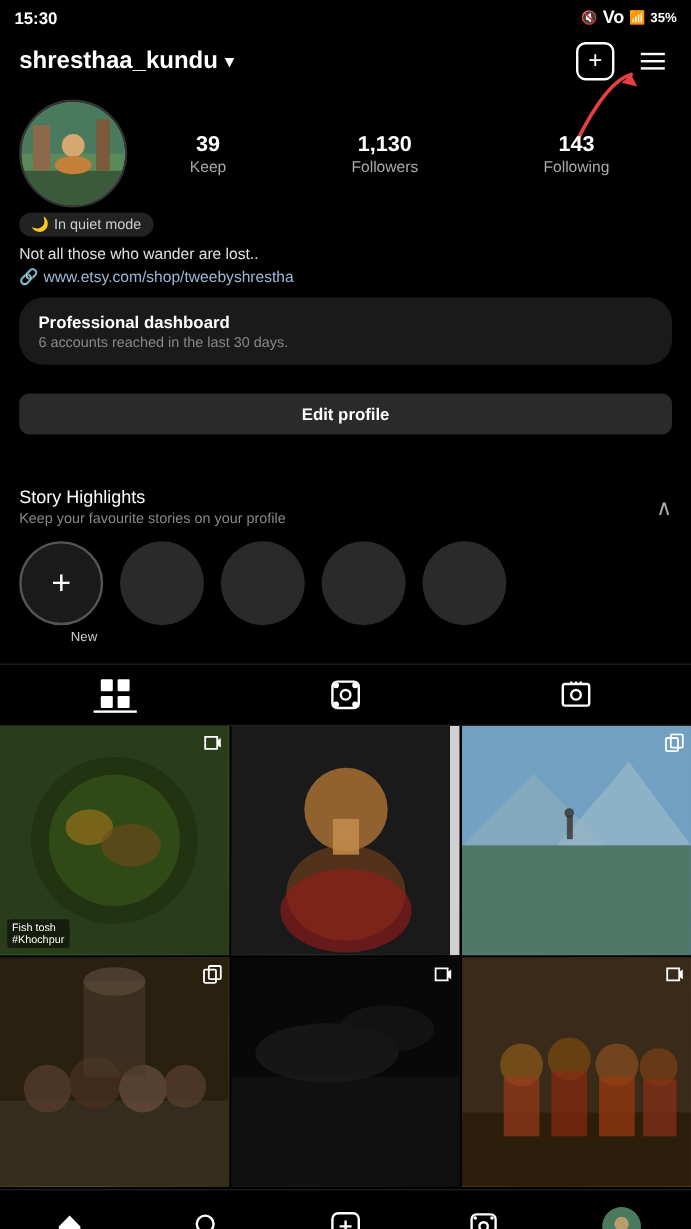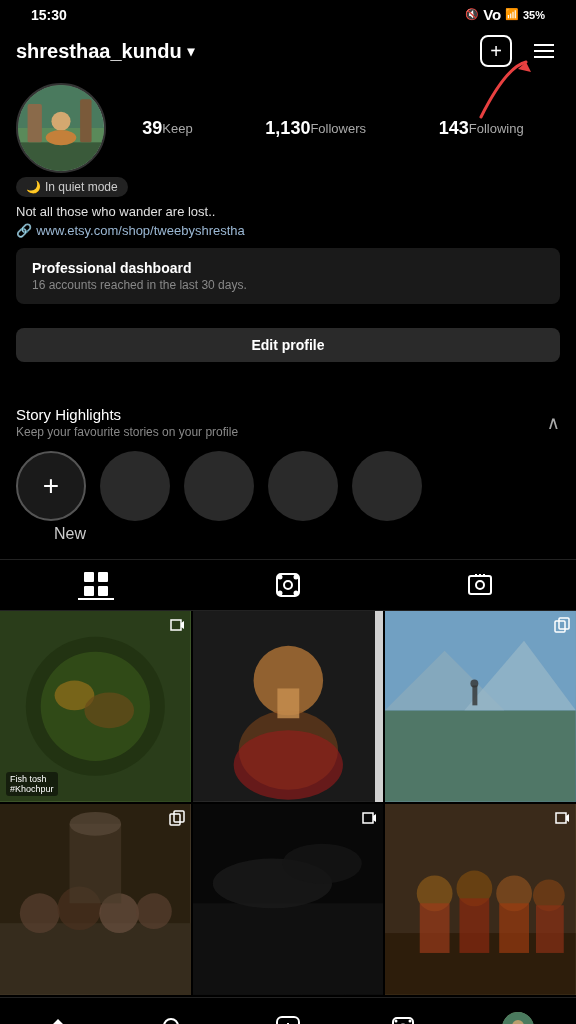--- a/index.html
+++ b/index.html
@@ -11,21 +11,21 @@
       width: 576px;
       min-height: 1024px;
       overflow-x: hidden;
     }
 
     
     .status-bar {
       display: flex;
       justify-content: space-between;
       align-items: center;
-      padding: 6px 31px 4px;
+      padding: 6px 12px 4px;
       font-size: 13px;
       font-weight: 600;
     }
     .status-time { font-size: 14px; font-weight: 700; }
     .status-icons { display: flex; align-items: center; gap: 4px; font-size: 11px; }
 
     
     .top-nav {
       display: flex;
       align-items: center;
@@ -71,21 +71,21 @@
       border-radius: 50%;
       display: flex; align-items: center; justify-content: center;
       font-size: 36px;
     }
     .stats-row {
       display: flex;
       flex: 1;
       justify-content: space-around;
       text-align: center;
     }
-    .stat-item { display: flex; flex-direction: row; align-items: center; }
+    .stat-item { display: flex; flex-direction: column; align-items: center; }
     .stat-number { font-size: 18px; font-weight: 700; }
     .stat-label { font-size: 13px; color: #aaa; }
 
     
     .arrow-annotation {
       position: relative;
     }
 
     
     .profile-name {
@@ -115,21 +115,21 @@
       align-items: center;
       gap: 4px;
       font-size: 13px;
       color: #9bb8d4;
       margin-top: 2px;
     }
 
     
     .pro-dashboard {
       background: #1a1a1a;
-      border-radius: 8px;
+      border-radius: 20px;
       padding: 12px 16px;
       margin: 10px 0;
     }
     .pro-dashboard-title {
       font-size: 14px;
       font-weight: 700;
     }
     .pro-dashboard-sub {
       font-size: 12px;
       color: #888;
@@ -189,21 +189,21 @@
       border-radius: 50%;
       background: #2a2a2a;
       display: flex; align-items: center; justify-content: center;
     }
     .highlight-new {
       background: #1a1a1a;
       border: 2px solid #555;
       font-size: 28px;
       color: #fff;
     }
-    .highlight-label { font-size: 16px; color: #ccc; margin-left: 38px; }
+    .highlight-label { font-size: 11px; color: #ccc; margin-left: 38px; }
 
     
     .tab-bar {
       display: flex;
       justify-content: space-around;
       border-top: 1px solid #222;
       border-bottom: 1px solid #222;
       padding: 10px 0;
       margin-top: 4px;
     }
@@ -363,21 +363,21 @@
 
   
   <div class="bio-link">
     <span>🔗</span>
     <span>www.etsy.com/shop/tweebyshrestha</span>
   </div>
 
   
   <div class="pro-dashboard">
     <div class="pro-dashboard-title">Professional dashboard</div>
-    <div class="pro-dashboard-sub">16 accounts reached in the last 30 days.</div>
+    <div class="pro-dashboard-sub">6 accounts reached in the last 30 days.</div>
   </div>
 
   
   <div class="action-buttons">
     <button class="action-btn">Edit profile</button>
   </div>
 </div>
 
 <div class="highlights-section">
   <div class="highlights-header">

